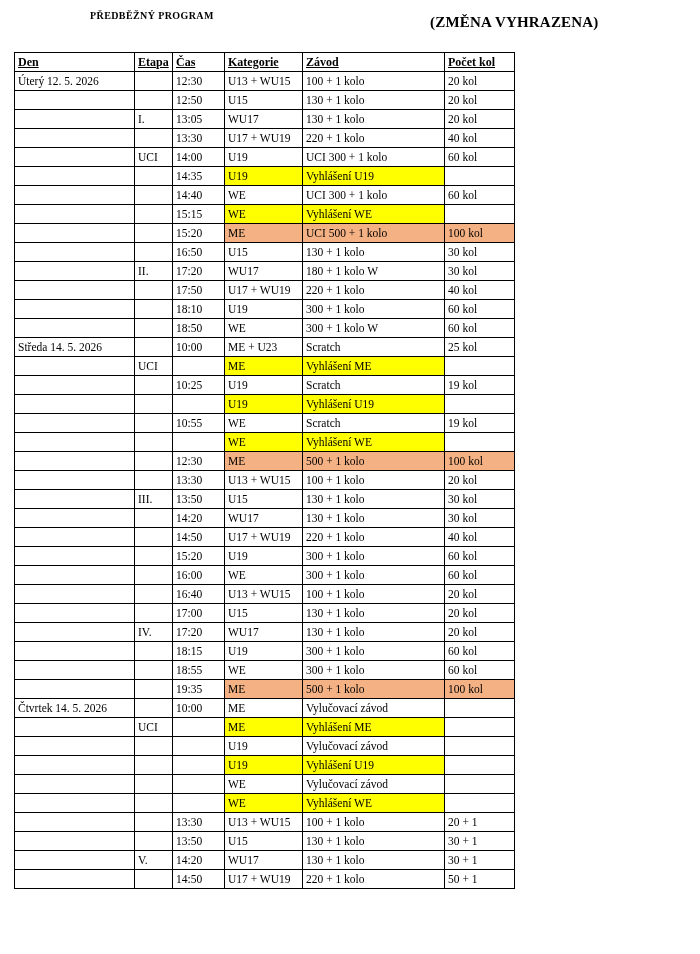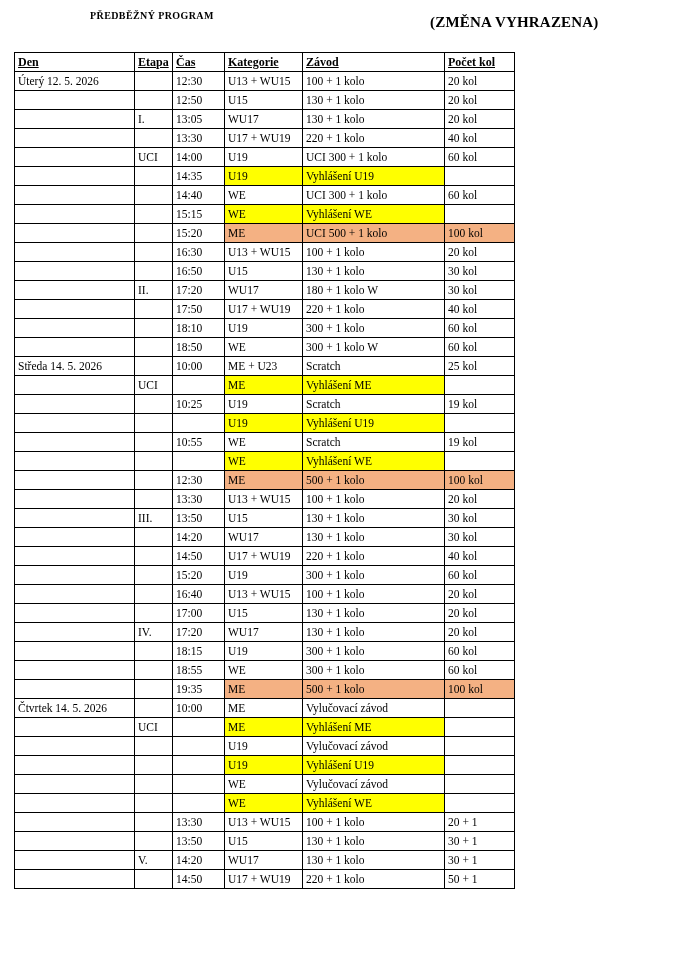--- a/index.html
+++ b/index.html
@@ -187,28 +187,20 @@
       <tr>
         <td class="day-cell nb-top nb-bottom"></td>
         <td class="etapa-cell nb-top nb-bottom"></td>
         <td class="time bold">15:20</td>
         <td class="salmon bold">ME</td>
         <td class="salmon bold">UCI 500 + 1 kolo</td>
         <td class="salmon bold">100 kol</td>
       </tr>
       <tr>
         <td class="day-cell nb-top nb-bottom"></td>
-        <td class="etapa-cell nb-top nb-bottom"></td>
-        <td class="time">16:30</td>
-        <td class="">U13 + WU15</td>
-        <td class="">100 + 1 kolo</td>
-        <td class="">20 kol</td>
-      </tr>
-      <tr>
-        <td class="day-cell nb-top nb-bottom"></td>
         <td class="etapa-cell nb-top"></td>
         <td class="time">16:50</td>
         <td class="">U15</td>
         <td class="">130 + 1 kolo</td>
         <td class="">30 kol</td>
       </tr>
       <tr>
         <td class="day-cell nb-top nb-bottom"></td>
         <td class="etapa-cell">II.</td>
         <td class="time">17:20</td>
@@ -332,20 +324,28 @@
         <td class="day-cell nb-top nb-bottom"></td>
         <td class="etapa-cell nb-top nb-bottom"></td>
         <td class="time">15:20</td>
         <td class="">U19</td>
         <td class="">300 + 1 kolo</td>
         <td class="">60 kol</td>
       </tr>
       <tr>
         <td class="day-cell nb-top nb-bottom"></td>
         <td class="etapa-cell nb-top nb-bottom"></td>
+        <td class="time">16:00</td>
+        <td class="">WE</td>
+        <td class="">300 + 1 kolo</td>
+        <td class="">60 kol</td>
+      </tr>
+      <tr>
+        <td class="day-cell nb-top nb-bottom"></td>
+        <td class="etapa-cell nb-top nb-bottom"></td>
         <td class="time">16:40</td>
         <td class="">U13 + WU15</td>
         <td class="">100 + 1 kolo</td>
         <td class="">20 kol</td>
       </tr>
       <tr>
         <td class="day-cell nb-top nb-bottom"></td>
         <td class="etapa-cell nb-top"></td>
         <td class="time">17:00</td>
         <td class="">U15</td>

